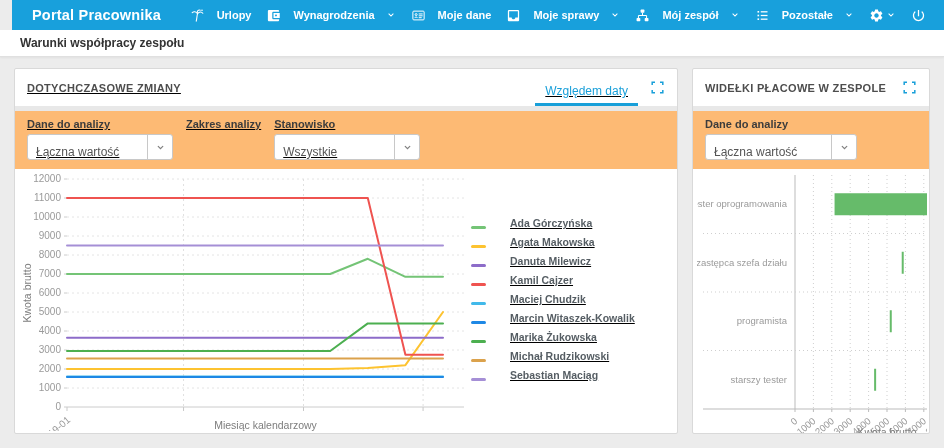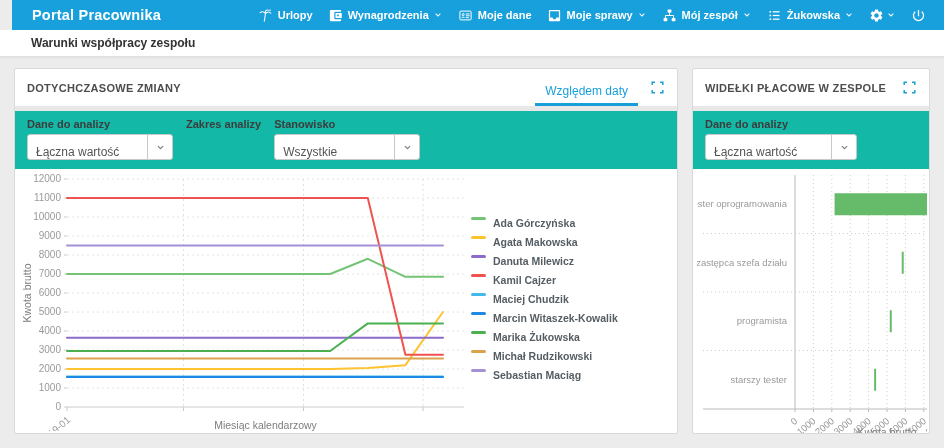--- a/index.html
+++ b/index.html
@@ -3,57 +3,57 @@
 <meta charset="utf-8">
 <style>
   * { box-sizing: border-box; margin: 0; padding: 0; }
   html,body { width:944px; height:448px; overflow:hidden; }
   body { font-family:"Liberation Sans", sans-serif; background:#ececec; }
 
   
   .navbar { height:30px; background:#18a0dc; display:flex; align-items:center; padding:0 18px 0 20px; color:#fff;margin-left:12px; }
   .navbar-title { font-size:14.5px; font-weight:bold; letter-spacing:.2px; white-space:nowrap; }
   .nav-items { margin-left:auto; display:flex; align-items:center; gap:15px; white-space:nowrap; }
-  .nav-item { display:flex; align-items:center; gap:5px; font-size:11px; font-weight:bold; cursor:pointer; }
+  .nav-item { display:flex; align-items:center; gap:12px; font-size:11px; font-weight:bold; cursor:pointer; }
   .nav-item svg, .icon-btn svg { display:block; }
   .nav-caret { display:flex; align-items:center; margin-left:-1px; }
   .icon-btn { display:flex; align-items:center; gap:3px; cursor:pointer; }
 
   
   .breadcrumb-bar { height:27px; background:#fff; border-bottom:1px solid #e0e0e0;
-    box-shadow:0 1px 2px rgba(0,0,0,.05); display:flex; align-items:center; padding:0 31px;
+    box-shadow:0 1px 2px rgba(0,0,0,.05); display:flex; align-items:center; padding:0 20px;
     font-size:12px; font-weight:bold; color:#333; position:relative; z-index:2; }
 
   
   .content { display:flex; gap:14px; padding:11px 14px; }
   .panel { background:#fff; border:1px solid #d9d9d9; border-radius:2px; height:366px; overflow:hidden; }
-  .left-panel { width:672px; }
+  .left-panel { width:672px;text-decoration:underline; }
   .right-panel { width:238px; flex:none; }
 
   .panel-header { height:37px; display:flex; align-items:center; padding:0 12px; }
   .panel-title { font-size:11px; font-weight:bold; color:#4d4d4d; letter-spacing:.3px; }
   .tabs { margin-left:auto; display:flex; align-items:flex-end; align-self:flex-end;flex-direction:column; }
   .tab { font-size:12px; padding:9px 10px 5px; border-bottom:3px solid #bdbdbd; color:#9e9e9e; cursor:pointer; }
   .tab.active { color:#189fd9; border-bottom-color:#189fd9; }
   .expand-btn { margin-left:12px; color:#189fd9; cursor:pointer; display:flex; }
   .right-panel .expand-btn { margin-left:auto; }
 
-  .filter-section { background:#14b8a6; border-top:5px solid #e8e8e8; padding:7px 12px 9px; display:flex; gap:13px; }
+  .filter-section { background:#fdba74; border-top:5px solid #e8e8e8; padding:7px 12px 9px; display:flex; gap:13px; }
   .filter-label { display:block; font-size:11px; font-weight:bold; color:#3c3c3c; margin-bottom:4px; }
   .select-box { width:146px; height:26px; background:#fff; border:1px solid #c8c8c8; border-radius:3px;
     display:flex; align-items:flex-end; cursor:pointer; }
   .right-panel .select-box { width:152px; }
   .select-value { flex:1; font-size:12px; color:#555; padding:0 8px; overflow:hidden; white-space:nowrap; }
   .select-caret { width:25px; align-self:stretch; border-left:1px solid #c8c8c8; display:flex;
     align-items:center; justify-content:center; color:#808080; }
 
   
   .chart-area { display:flex; padding:2px 2px 0 4px; }
   .legend { display:flex; flex-direction:column; justify-content:center; gap:7px; margin-top:-4px; padding-left:2px; }
-  .legend-item { display:flex; align-items:flex-start; gap:7px; font-size:10.5px; font-weight:bold; color:#555d63; cursor:pointer; white-space:nowrap; }
+  .legend-item { display:flex; align-items:flex-end; gap:24px; font-size:10.5px; font-weight:bold; color:#555d63; cursor:pointer; white-space:nowrap; }
   .legend-swatch { width:15px; height:3px; border-radius:2px; flex:none; }
 
   text.tick { font-family:"Liberation Sans",sans-serif; font-size:10px; fill:#9a9a9a; }
   text.tick-sm { font-family:"Liberation Sans",sans-serif; font-size:9.5px; fill:#9a9a9a; }
   text.axis-title { font-family:"Liberation Sans",sans-serif; font-size:10.5px; fill:#7d7d7d; }
 </style>
 </head>
 <body>
 
 <header class="navbar">
@@ -124,21 +124,21 @@
         <svg viewBox="0 0 24 24" width="15" height="15">
           <g fill="currentColor">
             <rect x="4" y="4.8" width="2.6" height="2.6"></rect>
             <rect x="4" y="10.7" width="2.6" height="2.6"></rect>
             <rect x="4" y="16.6" width="2.6" height="2.6"></rect>
             <rect x="9.2" y="5.1" width="10.8" height="2"></rect>
             <rect x="9.2" y="11" width="10.8" height="2"></rect>
             <rect x="9.2" y="16.9" width="10.8" height="2"></rect>
           </g>
         </svg>
-        <span>Żukowska</span>
+        <span>Pozostałe</span>
         <div class="nav-caret">
           <svg viewBox="0 0 24 24" width="10" height="10">
             <path fill="none" stroke="currentColor" stroke-width="2.6" stroke-linecap="round" d="M7 9.5l5 5 5-5"></path>
           </svg>
         </div>
       </div>
       <div class="icon-btn">
         <svg viewBox="0 0 24 24" width="15" height="15">
           <path fill="currentColor" d="M19.14 12.94c.04-.3.06-.61.06-.94 0-.32-.02-.64-.07-.94l2.03-1.58c.18-.14.23-.41.12-.61l-1.92-3.32c-.12-.22-.37-.29-.59-.22l-2.39.96c-.5-.38-1.03-.7-1.62-.94l-.36-2.54c-.04-.24-.24-.41-.48-.41h-3.84c-.24 0-.43.17-.47.41l-.36 2.54c-.59.24-1.13.57-1.62.94l-2.39-.96c-.22-.08-.47 0-.59.22L2.74 8.87c-.12.21-.08.47.12.61l2.03 1.58c-.05.3-.09.63-.09.94s.02.64.07.94l-2.03 1.58c-.18.14-.23.41-.12.61l1.92 3.32c.12.22.37.29.59.22l2.39-.96c.5.38 1.03.7 1.62.94l.36 2.54c.05.24.24.41.48.41h3.84c.24 0 .44-.17.47-.41l.36-2.54c.59-.24 1.13-.56 1.62-.94l2.39.96c.22.08.47 0 .59-.22l1.92-3.32c.12-.22.07-.47-.12-.61l-2.01-1.58zM12 15.6c-1.98 0-3.6-1.62-3.6-3.6s1.62-3.6 3.6-3.6 3.6 1.62 3.6 3.6-1.62 3.6-3.6 3.6z"></path>
         </svg>

